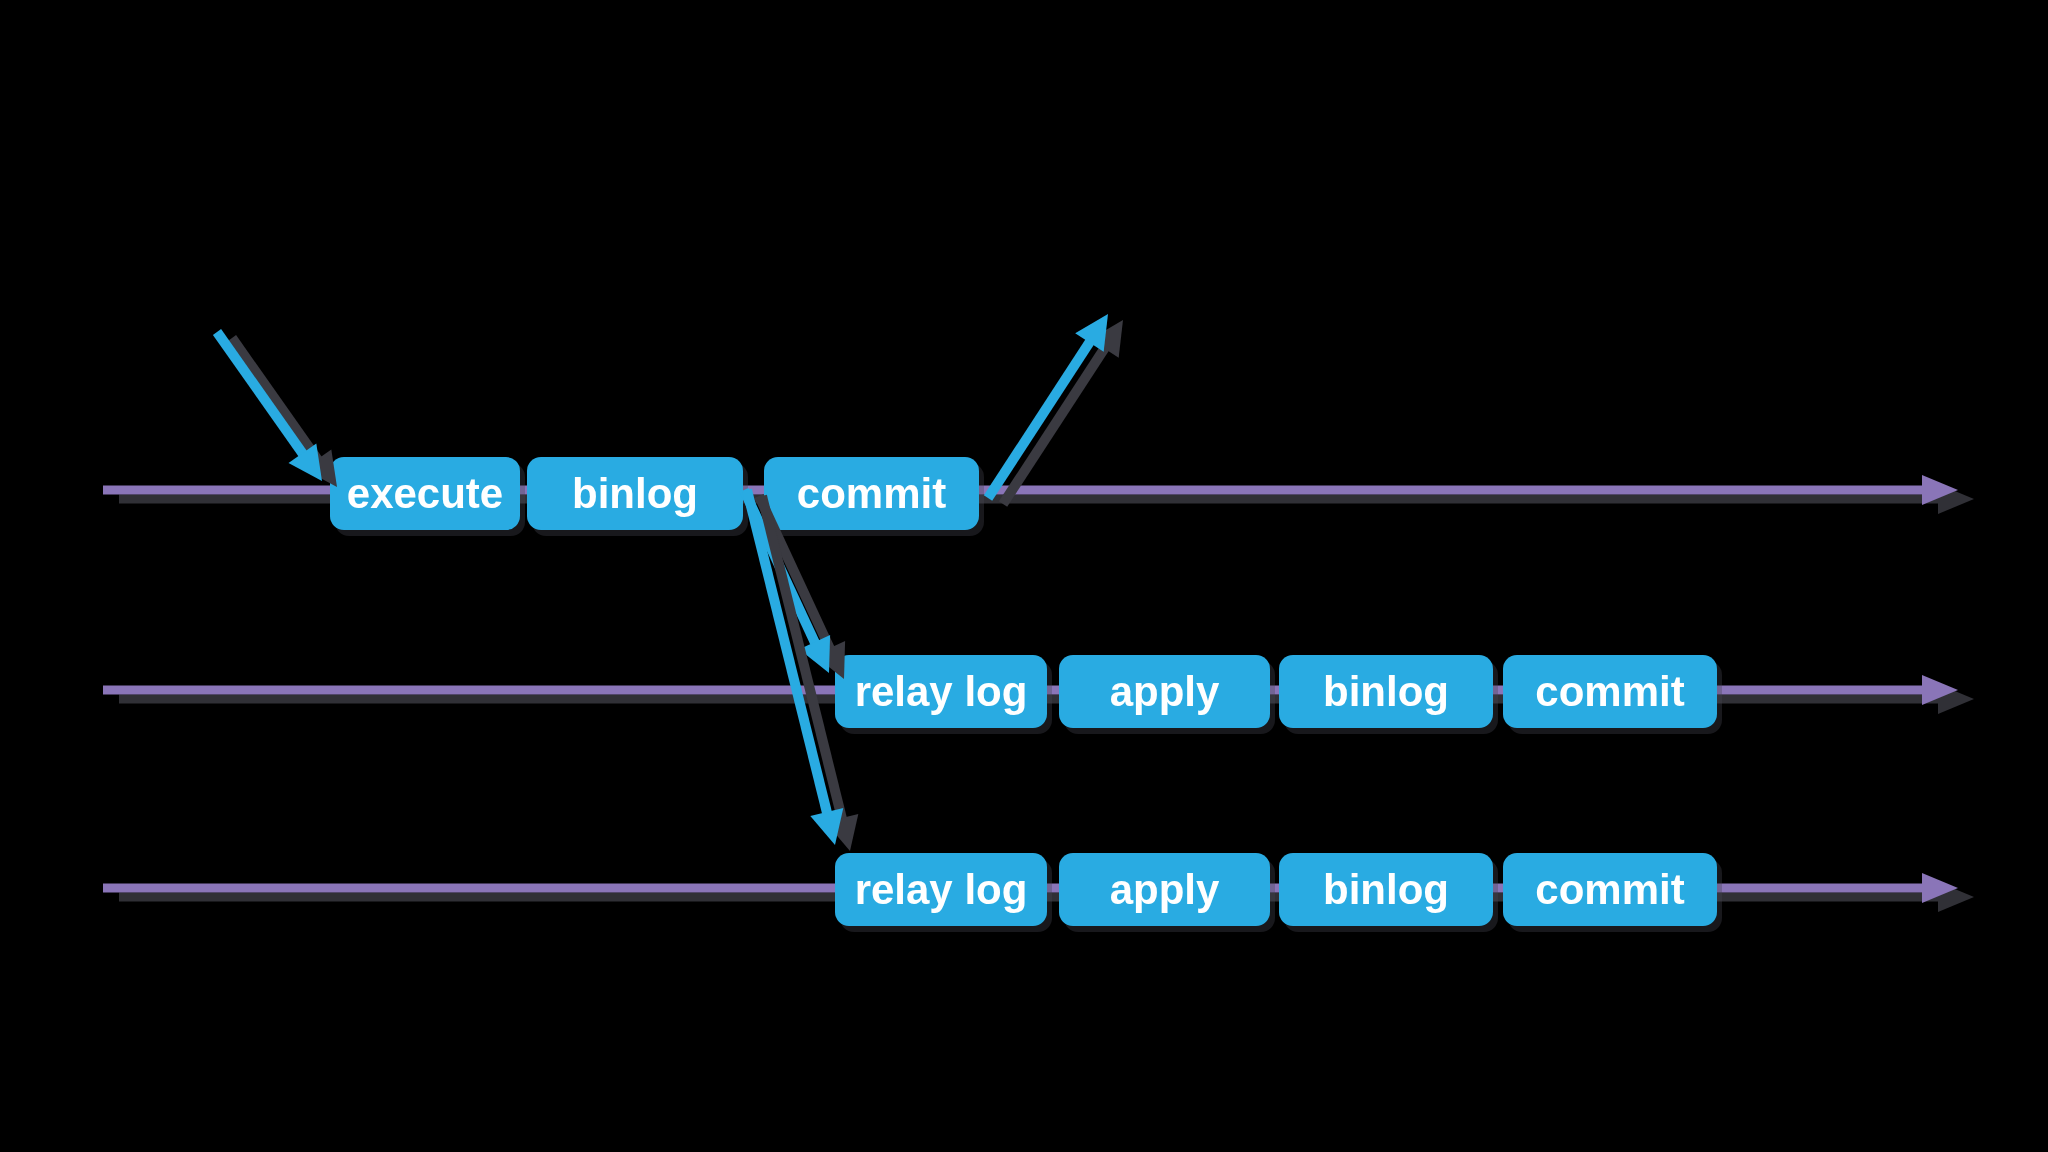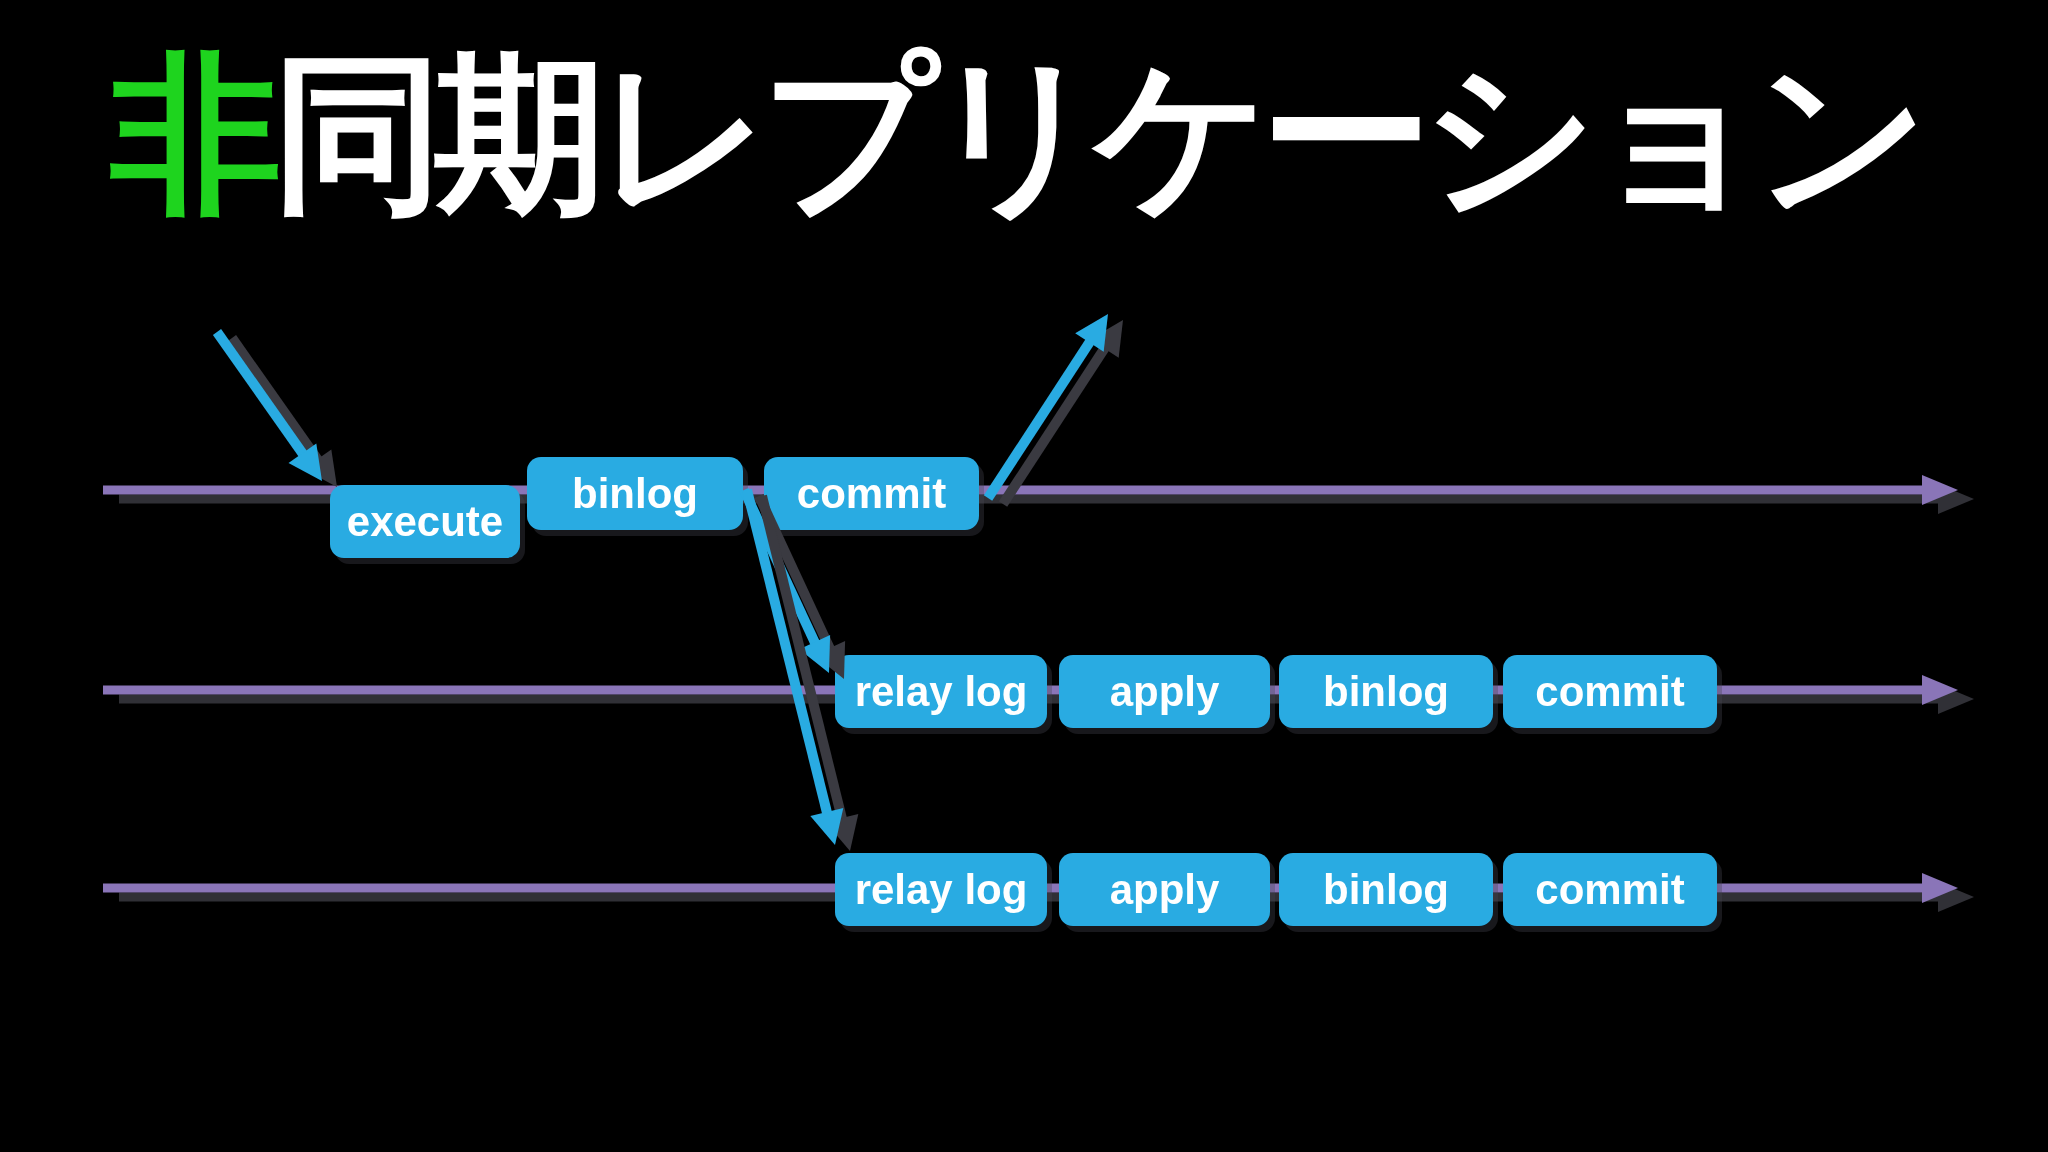--- a/index.html
+++ b/index.html
@@ -45,21 +45,21 @@
       <polygon points="1974,699 1938,714 1938,684" fill="#303036"></polygon>
       <line x1="103" y1="690" x2="1932" y2="690" stroke="#8a75b8" stroke-width="9"></line>
       <polygon points="1958,690 1922,705 1922,675" fill="#8a75b8"></polygon>
       <line x1="119" y1="897" x2="1948" y2="897" stroke="#303036" stroke-width="9"></line>
       <polygon points="1974,897 1938,912 1938,882" fill="#303036"></polygon>
       <line x1="103" y1="888" x2="1932" y2="888" stroke="#8a75b8" stroke-width="9"></line>
       <polygon points="1958,888 1922,903 1922,873" fill="#8a75b8"></polygon>
     </svg>
 
   <div id="nodes">
-      <div class="node" style="left: 330px; top: 457px; width: 190px; height: 73px; background: rgb(41, 171, 226); color: rgb(255, 255, 255); margin-top: 28px;">
+      <div class="node" style="left: 330px; top: 457px; width: 190px; height: 73px; background: rgb(41, 171, 226); color: rgb(255, 255, 255);">
         <span>execute</span>
       </div>
       <div class="node" style="left: 527px; top: 457px; width: 216px; height: 73px; background: rgb(41, 171, 226); color: rgb(255, 255, 255);">
         <span>binlog</span>
       </div>
       <div class="node" style="left: 764px; top: 457px; width: 215px; height: 73px; background: rgb(41, 171, 226); color: rgb(255, 255, 255);">
         <span>commit</span>
       </div>
       <div class="node" style="left: 835px; top: 655px; width: 212px; height: 73px; background: rgb(41, 171, 226); color: rgb(255, 255, 255);">
         <span>relay log</span>
@@ -99,16 +99,13 @@
       <line x1="759" y1="496" x2="835.4063590010575" y2="660.4983964375708" stroke="#3a3a41" stroke-width="10"></line>
       <polygon points="844,679 814.2592620330714,655.3253615617367 845.0952679704534,641.0026265634991" fill="#3a3a41"></polygon>
       <line x1="744" y1="490" x2="820.4063590010575" y2="654.4983964375708" stroke="#29abe2" stroke-width="10"></line>
       <polygon points="829,673 799.2592620330714,649.3253615617367 830.0952679704534,635.0026265634991" fill="#29abe2"></polygon>
       <line x1="762" y1="496" x2="845.0916547929678" y2="831.1992892216314" stroke="#3a3a41" stroke-width="10"></line>
       <polygon points="850,851 825.318832339639,822.0891030419125 858.3200169702535,813.9085276968588" fill="#3a3a41"></polygon>
       <line x1="747" y1="490" x2="830.0916547929678" y2="825.1992892216314" stroke="#29abe2" stroke-width="10"></line>
       <polygon points="835,845 810.318832339639,816.0891030419125 843.3200169702535,807.9085276968588" fill="#29abe2"></polygon>
     </svg>
 
-  <div id="title">
-    <span id="title-hl" style="color: rgb(30, 212, 30);">非</span><span id="title-rest" style="color: rgb(255, 255, 255);">同期レプリケーション</span>
-  </div>
 </div>
 
 </body></html>

